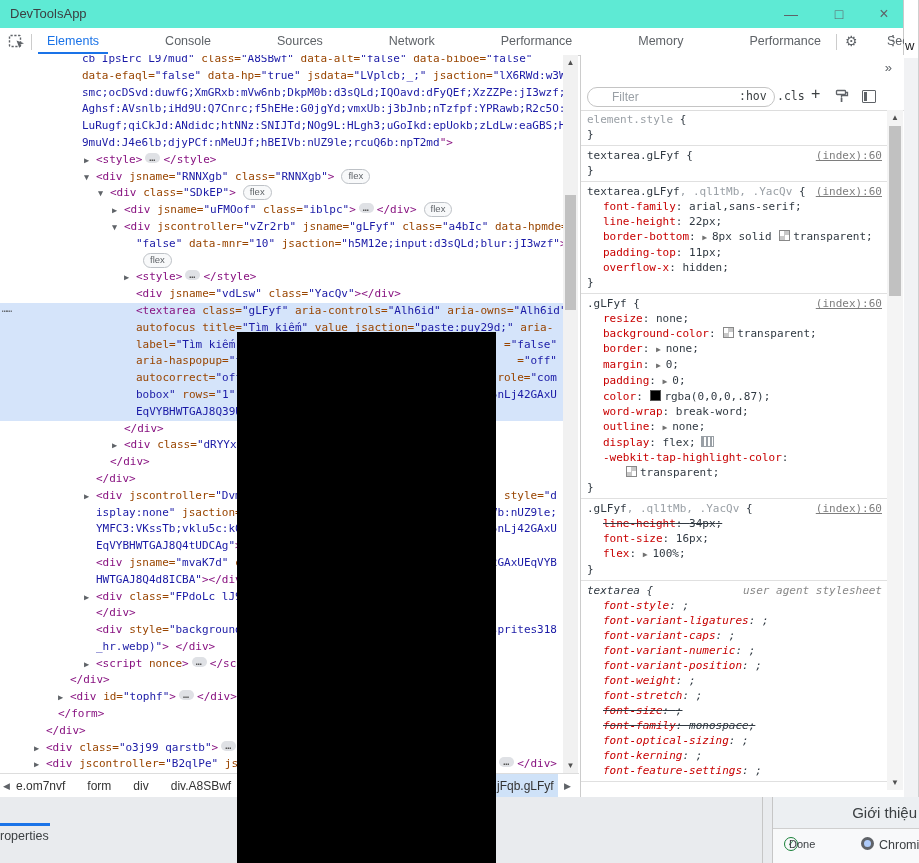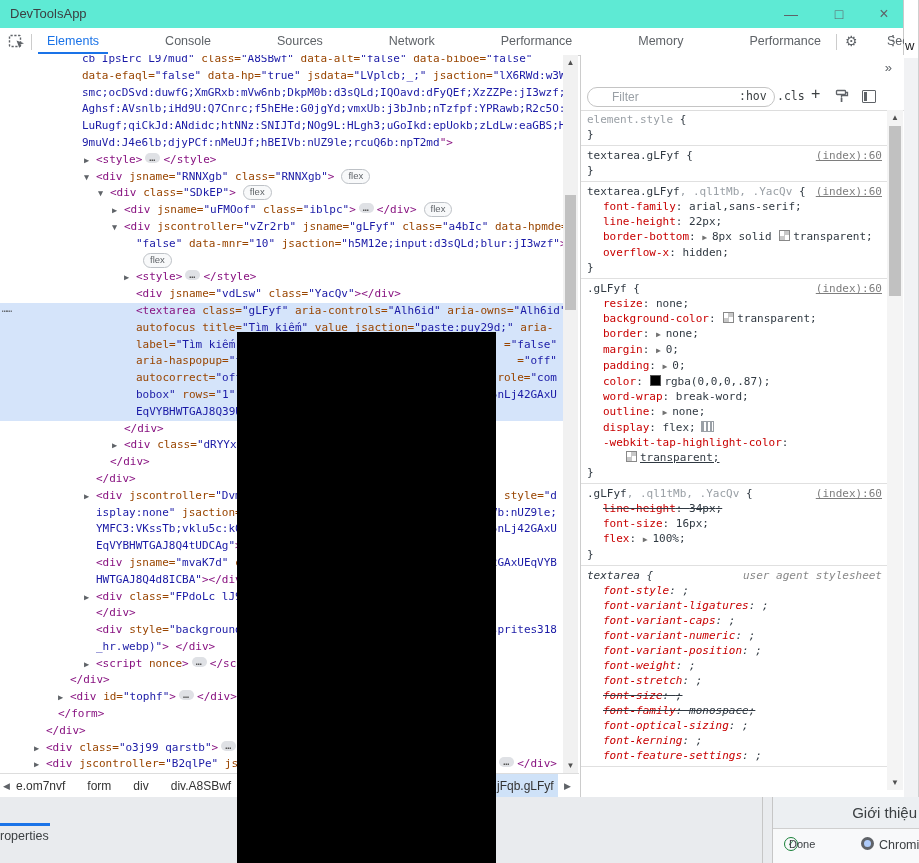--- a/index.html
+++ b/index.html
@@ -61,21 +61,21 @@
   #hov-btn{left:158px;} #cls-btn{left:196px;}
   #plus-btn{position:absolute;left:230px;top:1px;font-size:16px;color:#3c4043;}
   #roller-btn{position:absolute;left:254px;top:5px;}
   #sidebar-btn{position:absolute;left:281px;top:6px;width:12px;height:11px;border:1.4px solid #5f6368;border-radius:1px;}
   #sidebar-btn::after{content:"";position:absolute;left:1px;top:1px;bottom:1px;width:3px;background:#5f6368;}
   #styles-content{position:absolute;left:0;top:55px;width:307px;height:687px;overflow:hidden;
                   font-family:"DejaVu Sans Mono",monospace;font-size:11px;color:#303942;}
   .sec{border-bottom:1px solid #e0e0e0;padding:2px 0 3px 0;position:relative;}
   .srow{line-height:15px;white-space:pre;padding-left:6px;}
   .srow.prop{padding-left:22px;}
-  .srow.wrap2{padding-left:44px;text-decoration:underline;}
+  .srow.wrap2{padding-left:44px;}
   .sel-dim{color:#9aa0a6;} .sel-dim2{color:#9aa0a6;}
   .pname{color:#c80000;} .pval{color:#303942;}
   .idx-link{position:absolute;right:6px;top:2px;color:#7e7e7e;text-decoration:underline;line-height:15px;}
   .ua-label{position:absolute;right:6px;top:2px;color:#888;font-style:italic;line-height:15px;}
   .sec.ua .srow{font-style:italic;}
   .struck{text-decoration:line-through;}
   .tri-s{color:#727272;font-size:8px;}
   .swatch{display:inline-block;width:9px;height:9px;border:1px solid #888;vertical-align:-1px;margin:0 3px 0 1px;}
   .sw-checker{background:conic-gradient(#c8c8c8 25%,#fff 0 50%,#c8c8c8 0 75%,#fff 0);}
   .sw-black{background:#000;border-color:#555;}
@@ -227,20 +227,21 @@
             <div class="srow"><span>textarea.gLFyf</span><span> {</span></div>
             <span class="idx-link">(index):60</span>
             <div class="srow">}</div>
           </div>
           <div class="sec">
             <div class="srow"><span>textarea.gLFyf</span><span class="sel-dim">, .ql1tMb, .YacQv</span><span> {</span></div>
             <span class="idx-link">(index):60</span>
             <div class="srow prop"><span class="pname">font-family</span><span class="pval">: </span><span class="pval">arial,sans-serif</span><span class="pval">;</span></div>
             <div class="srow prop"><span class="pname">line-height</span><span class="pval">: </span><span class="pval">22px</span><span class="pval">;</span></div>
             <div class="srow prop"><span class="pname">border-bottom</span><span class="pval">: </span><span class="tri-s">▶ </span><span class="pval">8px solid </span><span class="swatch sw-checker"></span><span class="pval">transparent</span><span class="pval">;</span></div>
+            <div class="srow prop"><span class="pname">padding-top</span><span class="pval">: </span><span class="pval">11px</span><span class="pval">;</span></div>
             <div class="srow prop"><span class="pname">overflow-x</span><span class="pval">: </span><span class="pval">hidden</span><span class="pval">;</span></div>
             <div class="srow">}</div>
           </div>
           <div class="sec">
             <div class="srow"><span>.gLFyf</span><span> {</span></div>
             <span class="idx-link">(index):60</span>
             <div class="srow prop"><span class="pname">resize</span><span class="pval">: </span><span class="pval">none</span><span class="pval">;</span></div>
             <div class="srow prop"><span class="pname">background-color</span><span class="pval">: </span><span class="swatch sw-checker"></span><span class="pval">transparent</span><span class="pval">;</span></div>
             <div class="srow prop"><span class="pname">border</span><span class="pval">: </span><span class="tri-s">▶ </span><span class="pval">none</span><span class="pval">;</span></div>
             <div class="srow prop"><span class="pname">margin</span><span class="pval">: </span><span class="tri-s">▶ </span><span class="pval">0</span><span class="pval">;</span></div>

